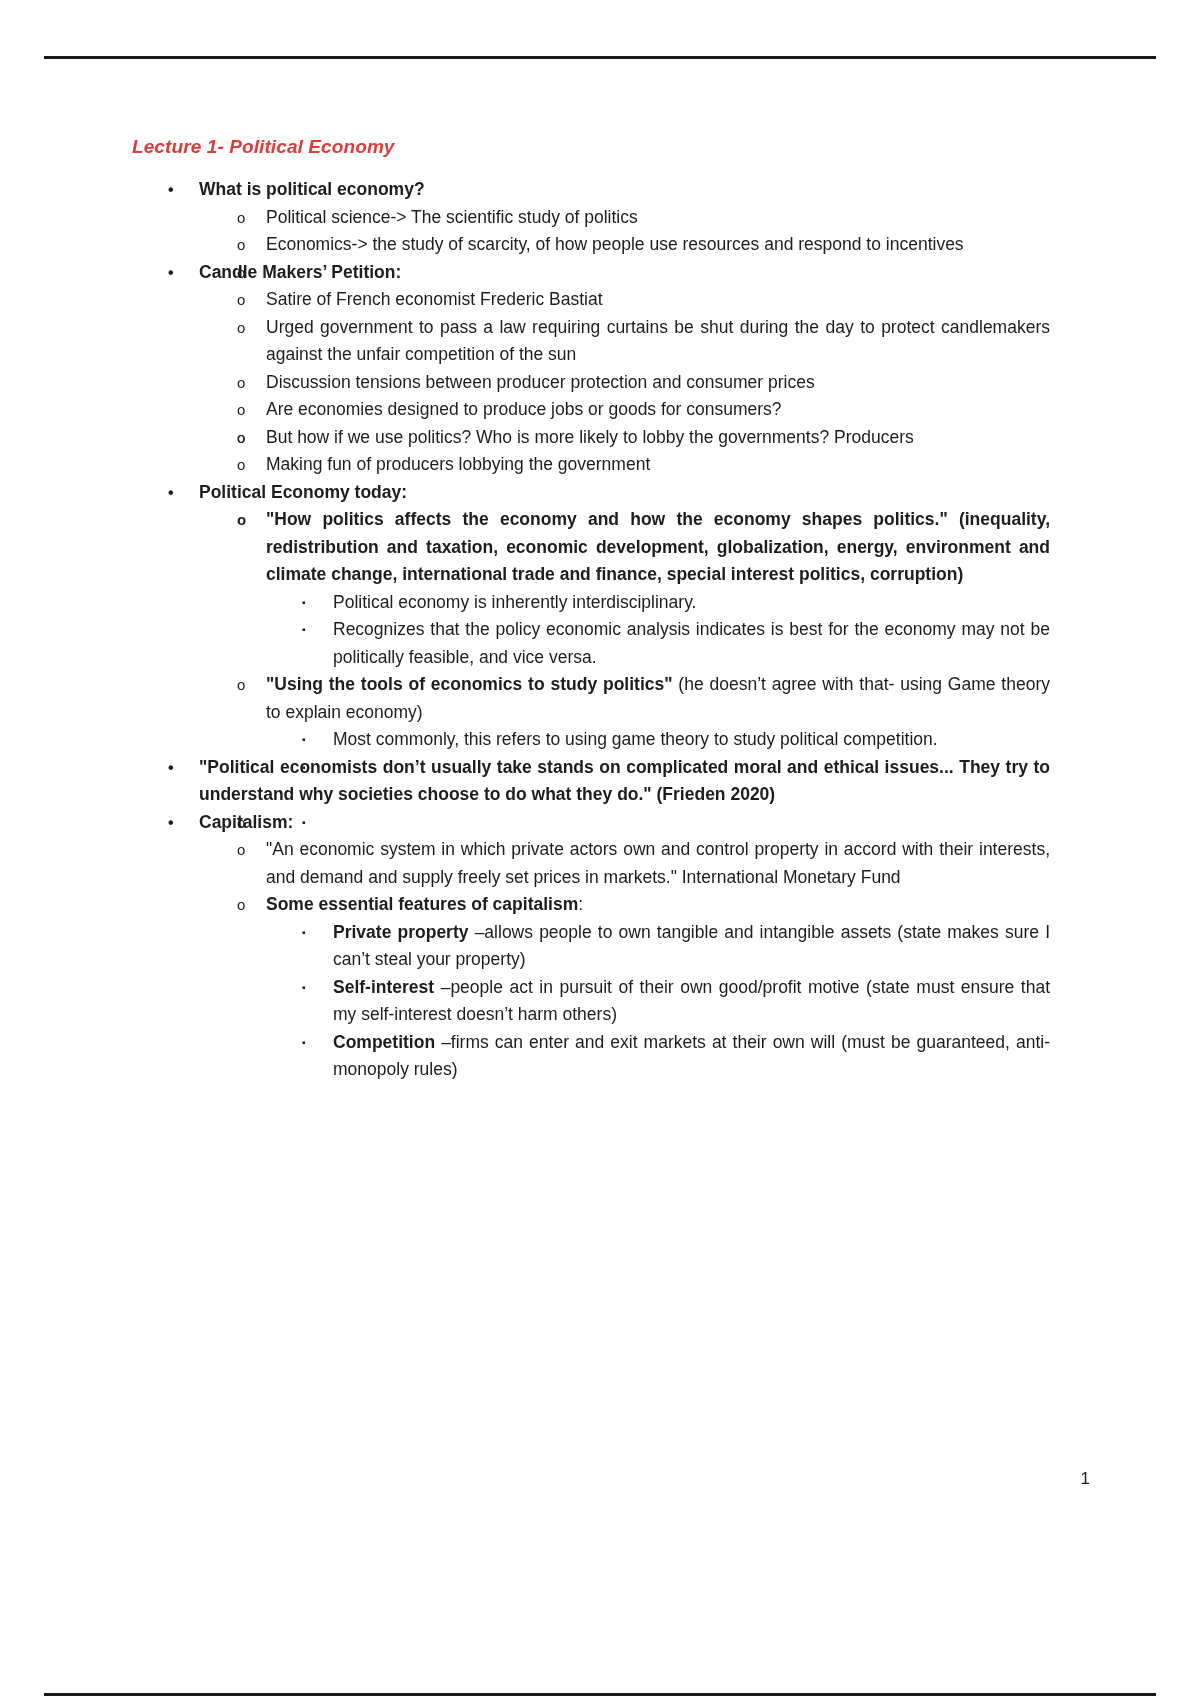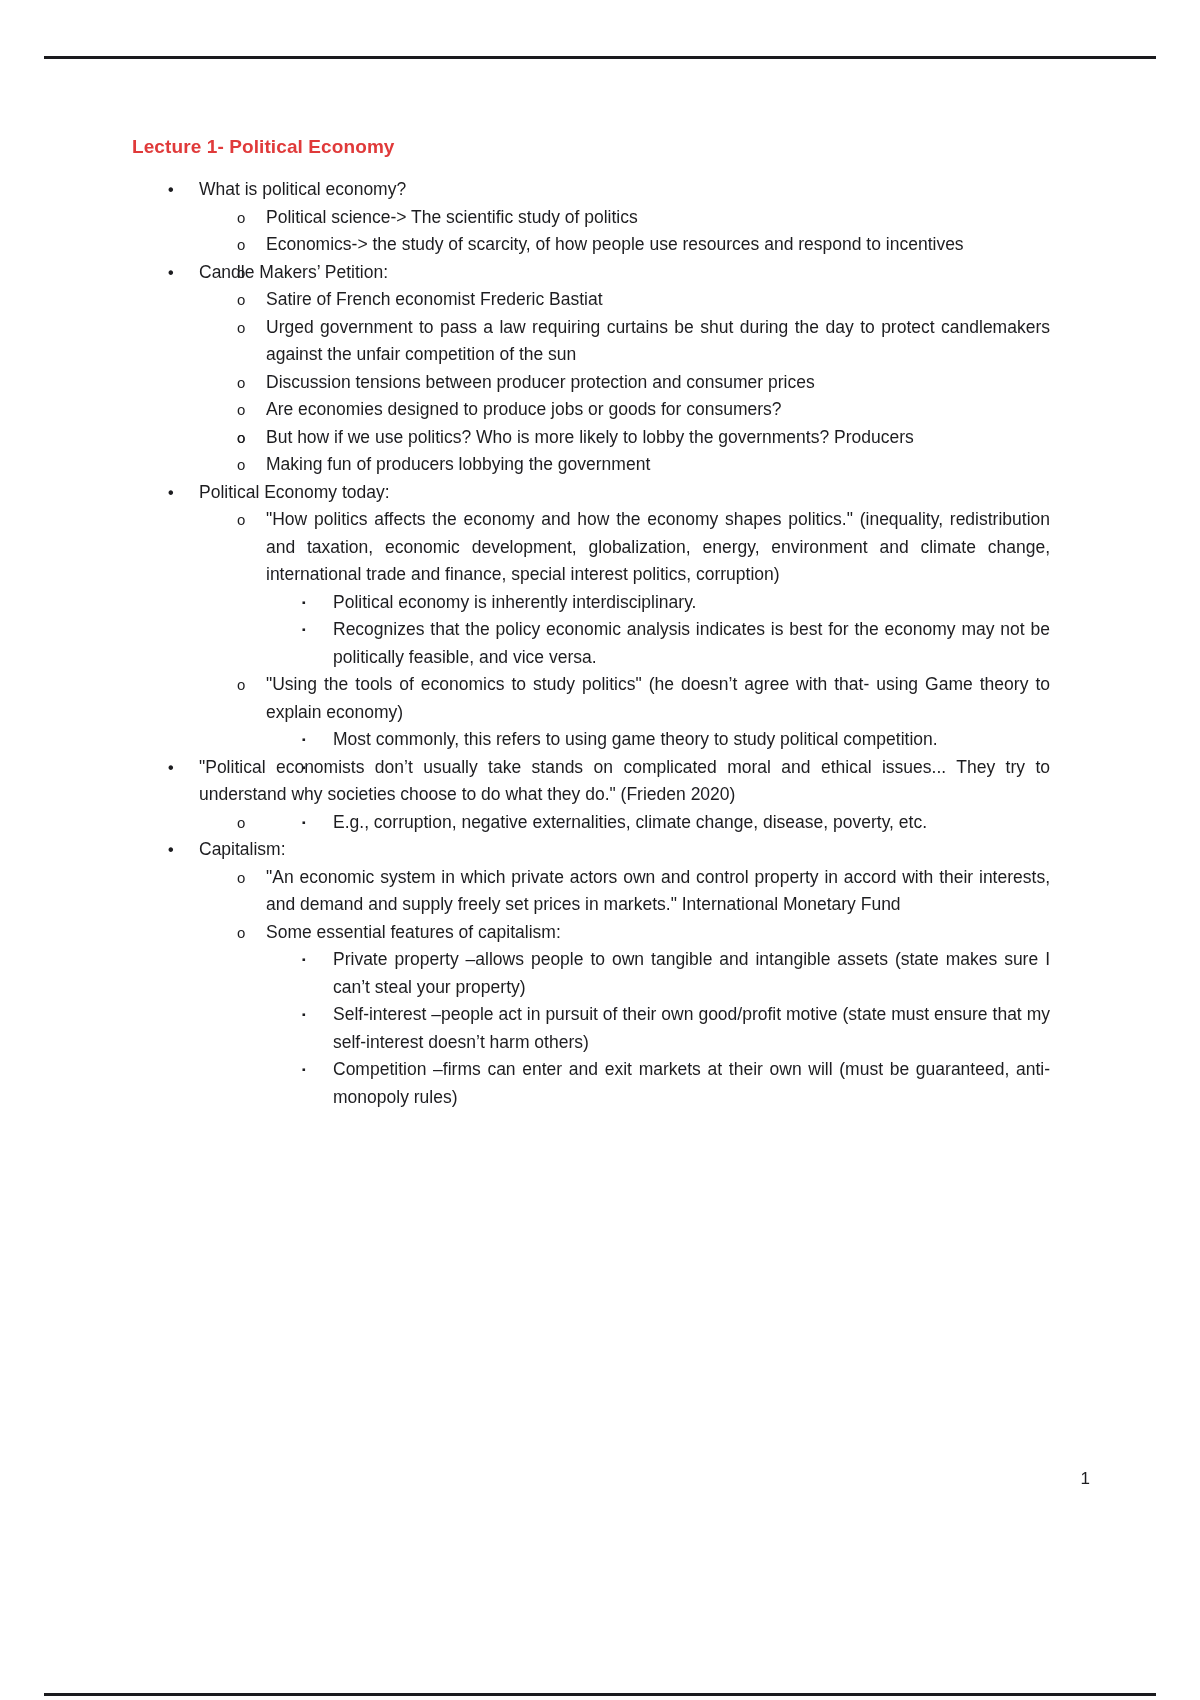--- a/index.html
+++ b/index.html
@@ -8,31 +8,31 @@
     width:1200px; height:1700px; position:relative; overflow:hidden;
     font-family:"Liberation Sans", sans-serif;
     color:#1d1d20;
   }
   .rule { position:absolute; left:44px; right:44px; height:3px; background:#1a1a1e; }
   .rule-top { top:56px; }
   .rule-bottom { top:1693px; }
   .content { position:absolute; left:132px; right:150px; top:133px; }
   .title {
     color:#e03a3a; font-weight:bold; font-size:19px; line-height:28px;
-    margin-bottom:15px; letter-spacing:0.1px;
+    margin-bottom:15px; letter-spacing:0.1px;font-style:italic;
   }
   .li { position:relative; font-size:17.5px; line-height:27.5px; text-align:justify; }
   .l1 { padding-left:67px; }
   .l2 { padding-left:134px; }
   .l3 { padding-left:201px; }
   .mk { position:absolute; top:0; line-height:27.5px; text-align:left; }
   .mk1 { left:36px;  font-weight:bold; font-size:16px; }
   .mk2 { left:105px; font-size:15px; }
   .mk3 { left:170px; font-size:10.5px; }
-  .b { font-weight:normal; }
+  .b { font-weight:bold; }
   .pagenum { position:absolute; top:1468px; right:110px; font-size:17px; line-height:22px; }
 </style>
 </head>
 <body>
 
 <div class="rule rule-top"></div>
 
 <div class="content">
 
   <div class="title">Lecture 1- Political Economy</div>
@@ -133,21 +133,20 @@
     <span class="mk mk1">•</span>
     <span class="b">"Political economists don’t usually take stands on complicated moral and ethical issues... They try to understand why societies choose to do what they do." (Frieden 2020)</span>
   </div>
 
   <div class="li l2">
     <span class="mk mk2">o</span>
   </div>
 
   <div class="li l3">
     <span class="mk mk3">▪</span>
-    <span>E.g., corruption, negative externalities, climate change, disease, poverty, etc.</span>
   </div>
 
   <div class="li l1">
     <span class="mk mk1">•</span>
     <span class="b">Capitalism:</span>
   </div>
 
   <div class="li l2">
     <span class="mk mk2">o</span>
     <span>"An economic system in which private actors own and control property in accord with their interests, and demand and supply freely set prices in markets." International Monetary Fund</span>

